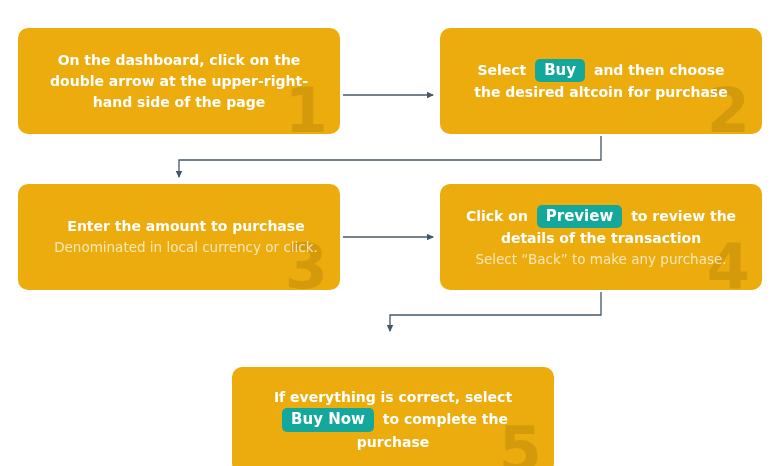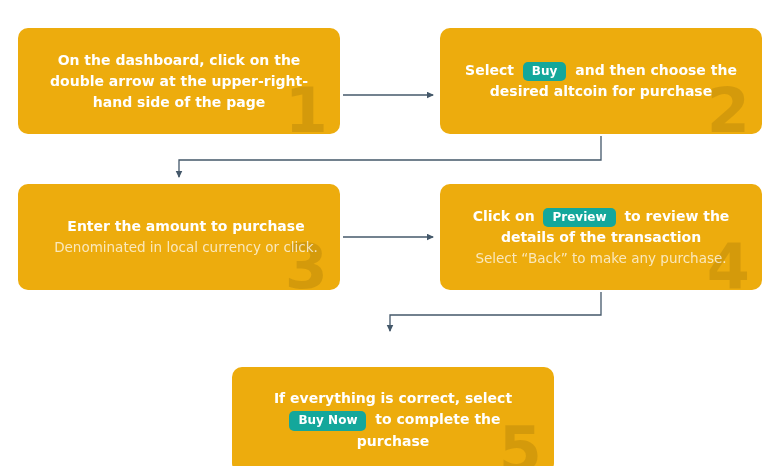--- a/index.html
+++ b/index.html
@@ -40,21 +40,21 @@
     color:rgba(255,255,255,0.72);
     font-weight:normal;
     font-size:13.5px;
     line-height:1.5;
   }
   .badge {
     display:inline-block;
     background:#14A79B;
     color:#ffffff;
     font-weight:bold;
-    font-size:12px;
+    font-size:15px;
     border-radius:5px;
     padding:1px 9px 2px 9px;
     margin:0 4px;
     line-height:1.35;
   }
   .num {
     position:absolute;
     z-index:1;
     right:12px;
     bottom:-8px;

